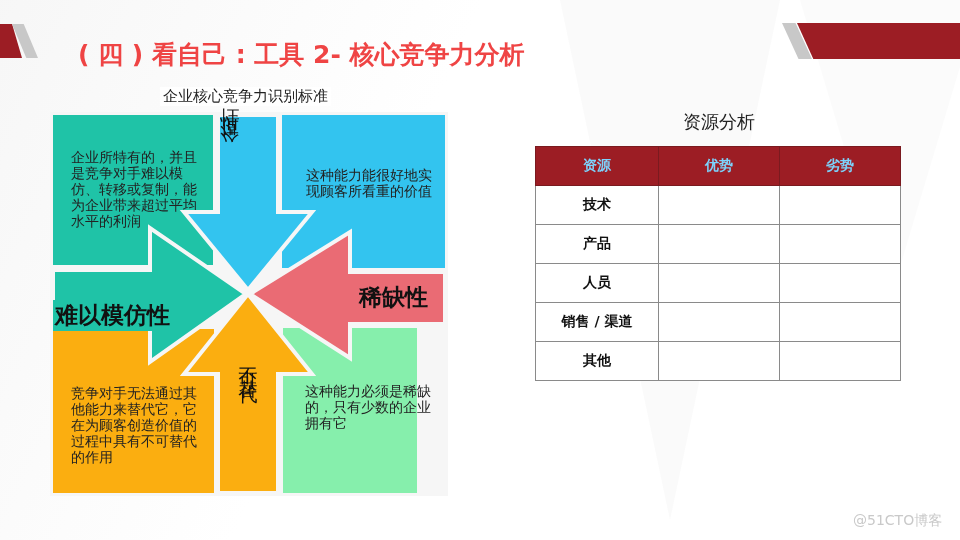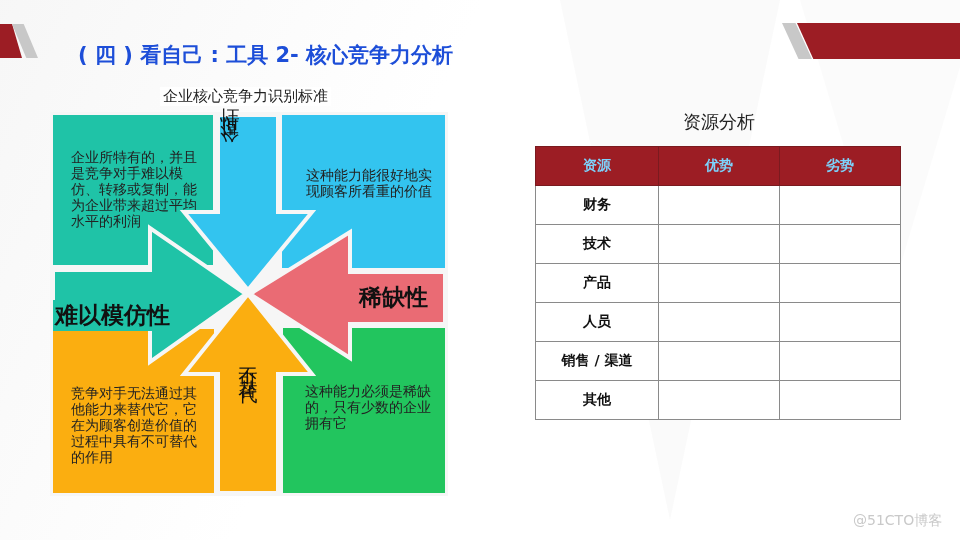--- a/index.html
+++ b/index.html
@@ -26,34 +26,34 @@
       background:#9c1d24; clip-path:polygon(0 0,55% 0,100% 100%,0 100%); }
     .deco-left-gray { position:absolute; left:12px; top:24px; width:26px; height:34px;
       background:#c8c8c8; clip-path:polygon(0 0,45% 0,100% 100%,55% 100%); }
     .deco-right-gray { position:absolute; left:782px; top:23px; width:30px; height:36px;
       background:#c8c8c8; clip-path:polygon(0 0,45% 0,100% 100%,55% 100%); }
     .deco-right-red { position:absolute; left:797px; top:23px; width:163px; height:36px;
       background:#9c1d24; clip-path:polygon(0 0,100% 0,100% 100%,10% 100%); }
 
     .title {
       position:absolute; left:78px; top:40px; width:470px;
-      font-size:21px; font-weight:bold; line-height:30px; color:#1d4ed8;
+      font-size:25px; font-weight:bold; line-height:30px; color:#ef4444;
     }
     .subtitle {
       position:absolute; left:160px; top:87px; font-size:15px; color:#222;
       background:#fff; padding:0 3px;
     }
 
     
     .diagram { position:absolute; left:50px; top:112px; width:398px; height:384px; background:#f6f6f6; }
     .q { position:absolute; }
     .q-tl { left:3px; top:3px; width:160px; height:150px; background:#1fc3a7; }
     .q-tr { left:232px; top:3px; width:163px; height:153px; background:#33c4ef; }
     .q-bl { left:3px; top:217px; width:161px; height:164px; background:#fbae10; }
-    .q-br { left:233px; top:216px; width:162px; height:165px; background:#22c55e; }
+    .q-br { left:233px; top:216px; width:134px; height:165px; background:#86efac; }
     .q-text { position:absolute; font-size:14px; line-height:16px; color:#222; }
     .q-tl .q-text { left:18px; top:34px; width:130px; }
     .q-tr .q-text { left:24px; top:52px; width:130px; }
     .q-bl .q-text { left:18px; top:56px; width:135px; }
     .q-br .q-text { left:22px; top:55px; width:130px; }
 
     .arrows { position:absolute; left:0; top:0; width:398px; height:384px; }
 
     .vlabel { position:absolute; font-size:19px; color:#111; writing-mode:vertical-rl; letter-spacing:8px; }
     .vlabel-top { left:168px; top:22px; transform:rotate(180deg) scaleX(-1); }
@@ -129,25 +129,20 @@
 <table class="res">
   <thead>
     <tr>
       <th>资源</th>
       <th>优势</th>
       <th>劣势</th>
     </tr>
   </thead>
   <tbody>
     <tr>
-      <td class="c1">财务</td>
-      <td></td>
-      <td></td>
-    </tr>
-    <tr>
       <td class="c1">技术</td>
       <td></td>
       <td></td>
     </tr>
     <tr>
       <td class="c1">产品</td>
       <td></td>
       <td></td>
     </tr>
     <tr>

